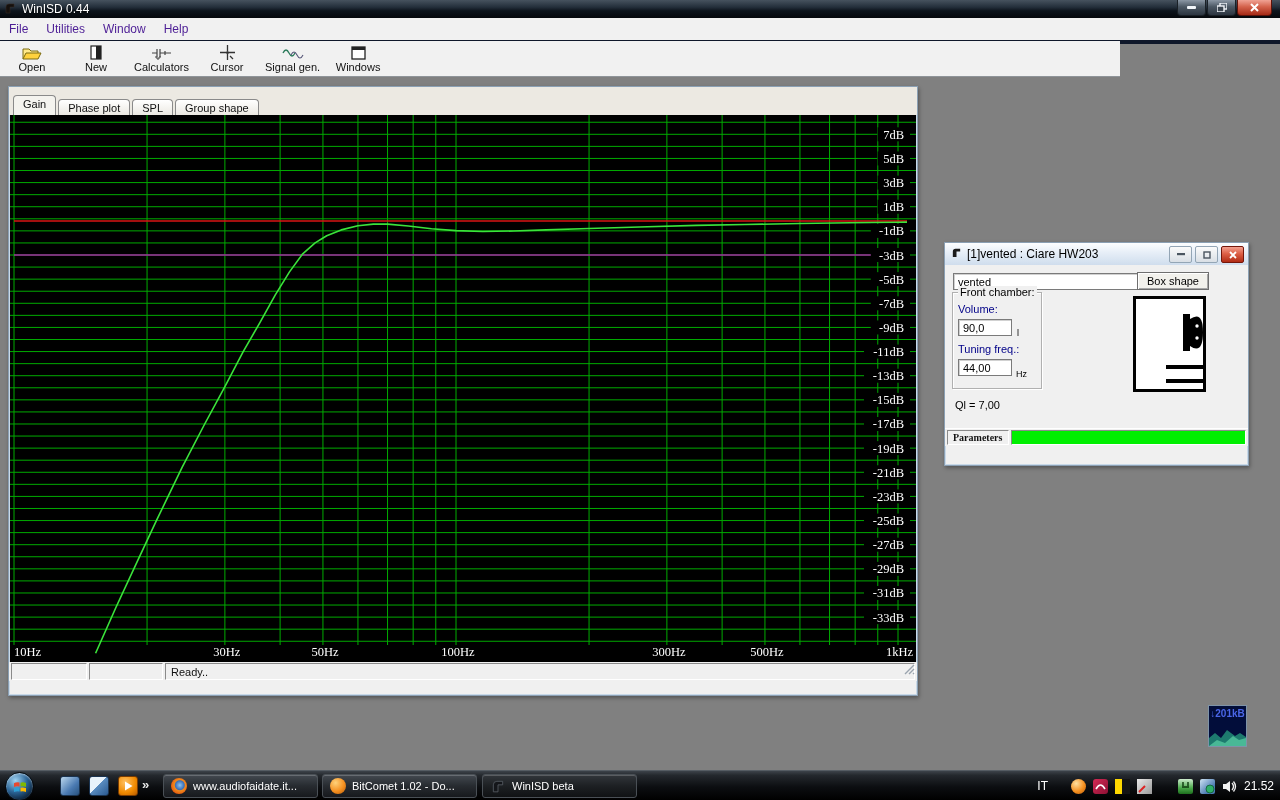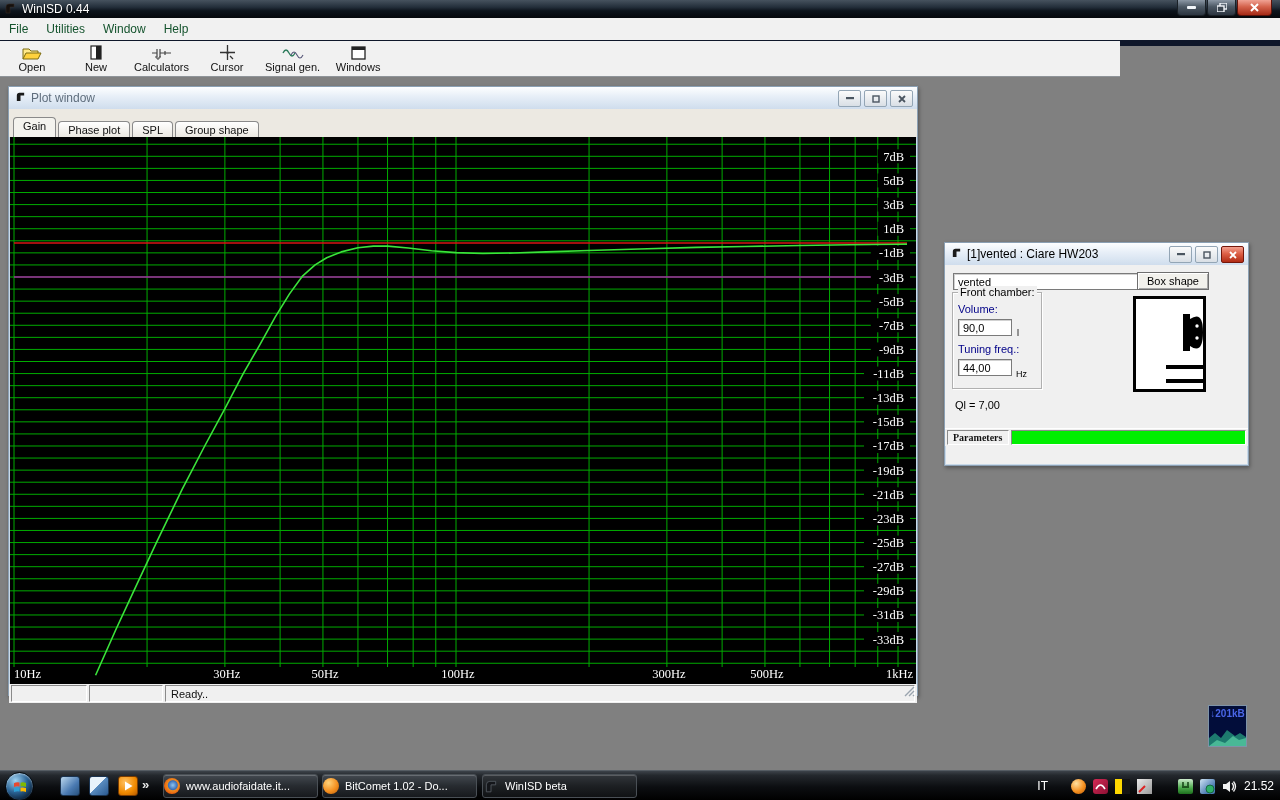--- a/index.html
+++ b/index.html
@@ -12,21 +12,21 @@
     display:flex;align-items:center;color:#fff;font-size:12px;}
   #titlebar .app-icon{margin:0 6px 0 4px;}
   #titletext{text-shadow:0 1px 2px #000;}
   #winbtns{position:absolute;right:8px;top:0;display:flex;gap:1px;}
   .vista-btn{width:27px;height:15px;border-radius:0 0 4px 4px;
     background:linear-gradient(180deg,#8b97a4,#4c5864 45%,#2c3540);
     border:1px solid #1a2026;border-top:none;display:flex;align-items:center;justify-content:center;}
   .vista-btn.close{width:33px;background:linear-gradient(180deg,#f0a294,#d4624c 45%,#a52a16);border-color:#5e130a;}
   .vista-btn svg{display:block}
   #menubar{position:absolute;left:0;top:18px;width:1280px;height:22px;
-    background:#f1f1f1;border-bottom:6px solid #0f172a;display:flex;align-items:center;font-size:12px;color:#14532d;}
+    background:#f1f1f1;border-bottom:4px solid #0f172a;display:flex;align-items:center;font-size:12px;color:#4c1d95;}
   .menu-item{padding:3px 9px;}
   #toolbar{position:absolute;left:0;top:41px;width:1120px;height:36px;
     background:#f1f1f1;border-bottom:1px solid #8f9499;display:flex;align-items:flex-start;padding-top:2px;box-sizing:border-box;}
   .tool-btn{display:flex;flex-direction:column;align-items:center;justify-content:flex-start;
     min-width:52px;padding:1px 6px;font-size:11px;color:#111;}
   .tool-btn .ticon{height:17px;display:flex;align-items:center;}
   
   .cwin{position:absolute;background:#f0f0f0;border:1px solid #8ba0b4;
     box-shadow:0 0 0 1px #c9d9e8 inset, 1px 2px 4px rgba(0,0,0,.35);}
   .cwin-title{height:22px;display:flex;align-items:center;font-size:12px;padding-left:4px;position:relative;
@@ -87,21 +87,21 @@
   #start-orb{position:absolute;left:5px;top:1px;width:27px;height:27px;border-radius:50%;
     background:radial-gradient(circle at 35% 28%,#9ed2f2,#2a6395 45%,#0a1c30 80%);
     border:1px solid #04080c;display:flex;align-items:center;justify-content:center;
     box-shadow:inset 0 1px 2px rgba(255,255,255,.6);}
   #quicklaunch{position:absolute;left:60px;top:5px;display:flex;gap:9px;align-items:center;}
   .ql-icon{width:18px;height:18px;border-radius:3px;}
   #ql-chevron{position:absolute;left:142px;top:6px;color:#e8e8e8;font-size:13px;font-weight:bold;}
   .task-btn{position:absolute;top:3px;height:24px;width:155px;border-radius:3px;
     border:1px solid #4a5056;background:linear-gradient(180deg,#434950 0%,#272b30 50%,#17191d 100%);
     box-shadow:inset 0 1px 0 rgba(255,255,255,.2);color:#fff;font-size:11px;
-    display:flex;align-items:center;box-sizing:border-box;gap:6px;}
+    display:flex;align-items:center;padding-left:7px;box-sizing:border-box;gap:6px;}
   .task-btn .ticon16{width:16px;height:16px;flex:0 0 16px;}
   #tray{position:absolute;right:6px;top:0;height:30px;display:flex;align-items:center;gap:7px;color:#fff;font-size:12px;}
   .tray-icon{width:15px;height:15px;display:block;}
   #tray .lang{margin-right:16px;}
   #tray .grp-gap{width:12px;}
   #tray .clock{}
 </style>
 </head>
 <body>
 
@@ -191,45 +191,20 @@
       <svg width="15" height="14" viewBox="0 0 15 14">
           <rect x="1" y="1" width="13" height="12" fill="#fff" stroke="#222" stroke-width="1.3"></rect>
           <rect x="1" y="1" width="13" height="3" fill="#222"></rect>
         </svg>
     </span>
     <span>Windows</span>
   </div>
 </div>
 
 <div id="plot-win" class="cwin">
-  <div class="cwin-title">
-    <span class="wicon">
-      <svg width="11" height="11" viewBox="0 0 12 12">
-          <path d="M2 11 L2 5 Q2 2 5 2 L10 2 L10 5 L6 5 L6 11 Z" fill="#1a1a1a"></path>
-        </svg>
-    </span>
-    <span>Plot window</span>
-    <div class="cwin-ctrls">
-      <div class="classic-btn">
-          <svg width="8" height="3">
-            <rect width="8" height="2.2" fill="#4a5560"></rect>
-          </svg>
-        </div>
-      <div class="classic-btn">
-          <svg width="8" height="8">
-            <rect x="1" y="1" width="6" height="6" fill="none" stroke="#4a5560" stroke-width="1.4"></rect>
-          </svg>
-        </div>
-      <div class="classic-btn">
-          <svg width="8" height="8">
-            <path d="M1 1 L7 7 M7 1 L1 7" stroke="#4a5560" stroke-width="1.8"></path>
-          </svg>
-        </div>
-    </div>
-  </div>
   <div id="plot-tabs" class="tabrow">
     <span class="tab active">Gain</span>
     <span class="tab">Phase plot</span>
     <span class="tab">SPL</span>
     <span class="tab">Group shape</span>
   </div>
   <div id="plot-area">
     <svg id="chart" width="906" height="547">
         <rect x="0" y="0" width="906" height="547" fill="#000000"></rect>
         <line x1="4" y1="0" x2="4" y2="530" stroke="#00ab00" stroke-width="1"></line>

